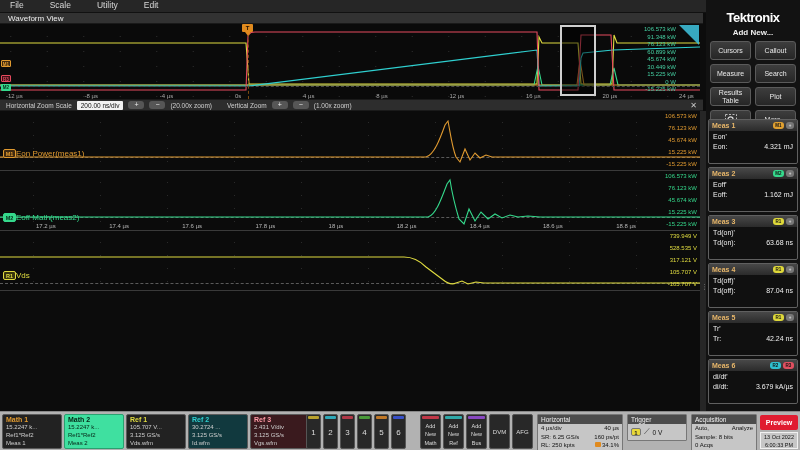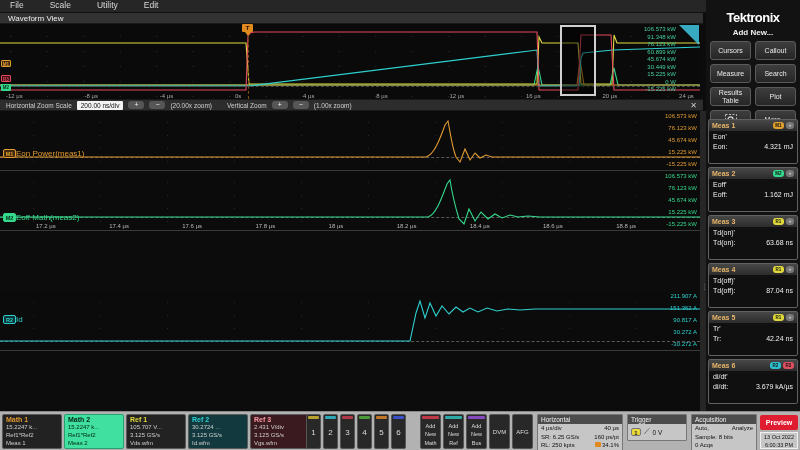--- a/index.html
+++ b/index.html
@@ -229,38 +229,38 @@
         <span>17.6 µs</span>
         <span>17.8 µs</span>
         <span>18 µs</span>
         <span>18.2 µs</span>
         <span>18.4 µs</span>
         <span>18.6 µs</span>
         <span>18.8 µs</span>
       </div>
   </div>
 
-
-  <div class="section" style="top:291px">
-    <div class="zline" style="top:50px"></div>
+  <div class="section" style="top:231px">
+    <div class="zline" style="top:52px"></div>
     <svg width="700" height="60" viewBox="0 0 700 60">
-      <path class="w w-c" d="M0,50 H410 L416,22 L420,10 L425,27 L430,12 L436,25 L442,15 L449,23 L456,16 L463,21 L470,17 L478,21 L487,17 L497,20 L508,18 L520,19 L535,18 H700"></path>
+      <path class="w w-y" d="M0,26 H404 C414,26 420,30 426,36 L442,48 C448,53 452,54 456,52 L462,50 L468,53 L476,51 L484,52 H700"></path>
     </svg>
-    <div class="sec-label" style="top:24px">
-      <span class="sec-badge b-r2">R2</span>
-      <span class="sec-name c-r2">Id</span>
+    <div class="sec-label" style="top:40px">
+      <span class="sec-badge b-r1">R1</span>
+      <span class="sec-name c-r1">Vds</span>
     </div>
     <div class="sec-scale">
-        <span class="c-r2">211.907 A</span>
-        <span class="c-r2">151.362 A</span>
-        <span class="c-r2">90.817 A</span>
-        <span class="c-r2">30.272 A</span>
-        <span class="c-r2">-30.272 A</span>
-      </div>
-  </div>
+        <span class="c-r1">739.949 V</span>
+        <span class="c-r1">528.535 V</span>
+        <span class="c-r1">317.121 V</span>
+        <span class="c-r1">105.707 V</span>
+        <span class="c-r1">-105.707 V</span>
+      </div>
+  </div>
+
 
 
   <div class="splitter">
       <span class="grip">⋮⋮</span>
     </div>
 
   <div class="rpanel">
     <div class="brand">Tektronix</div>
     <div class="addnew">Add New...</div>
     <div class="btngrid">

